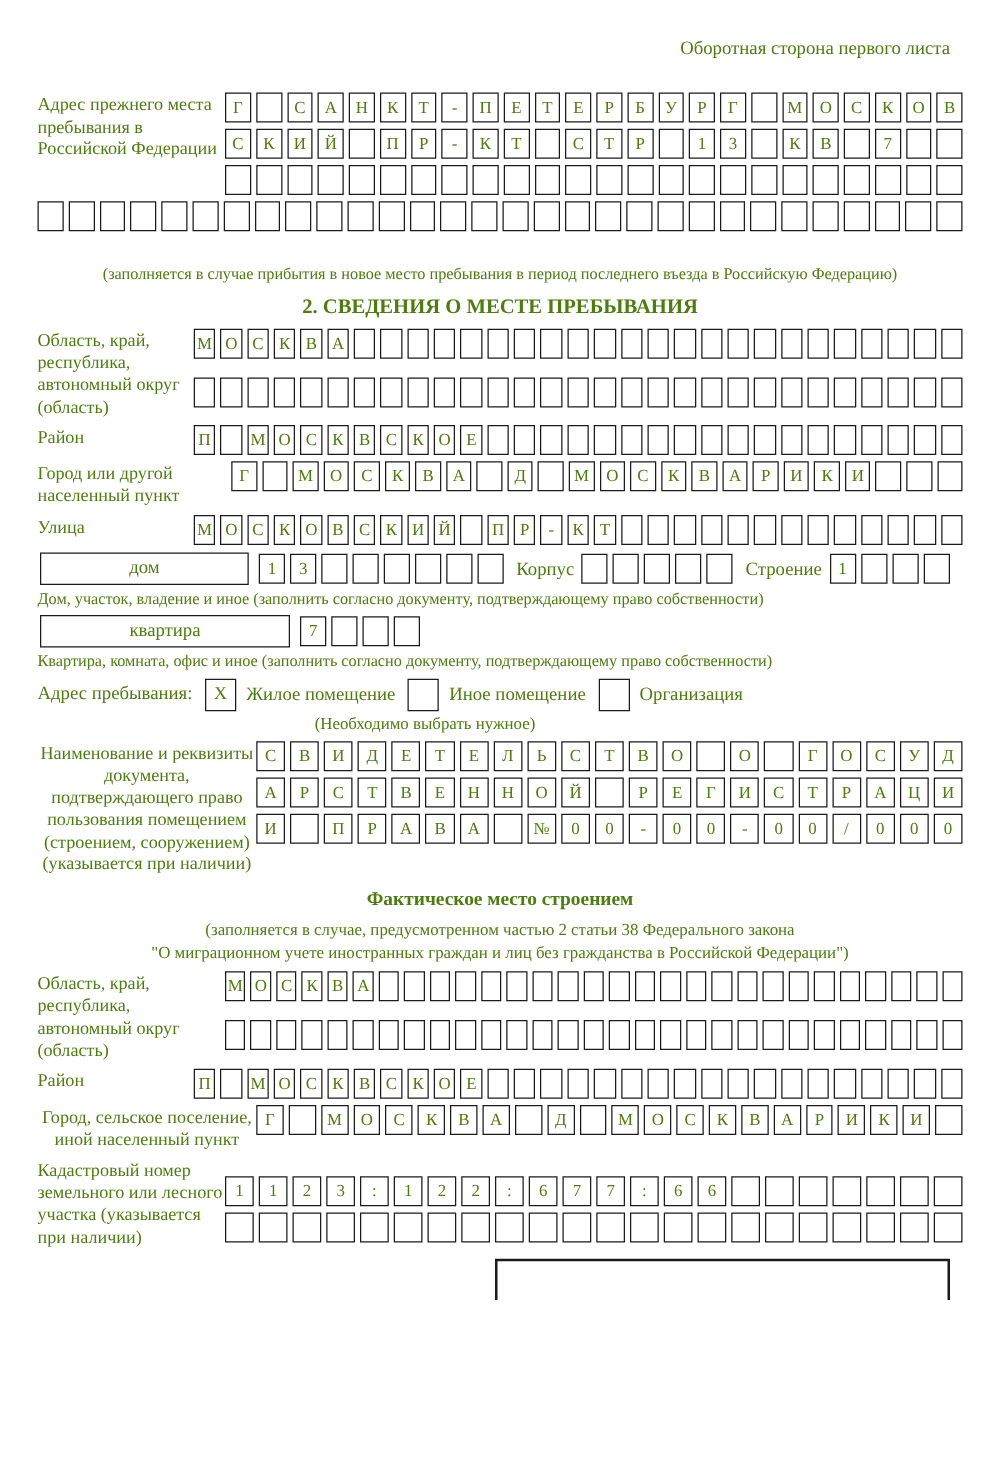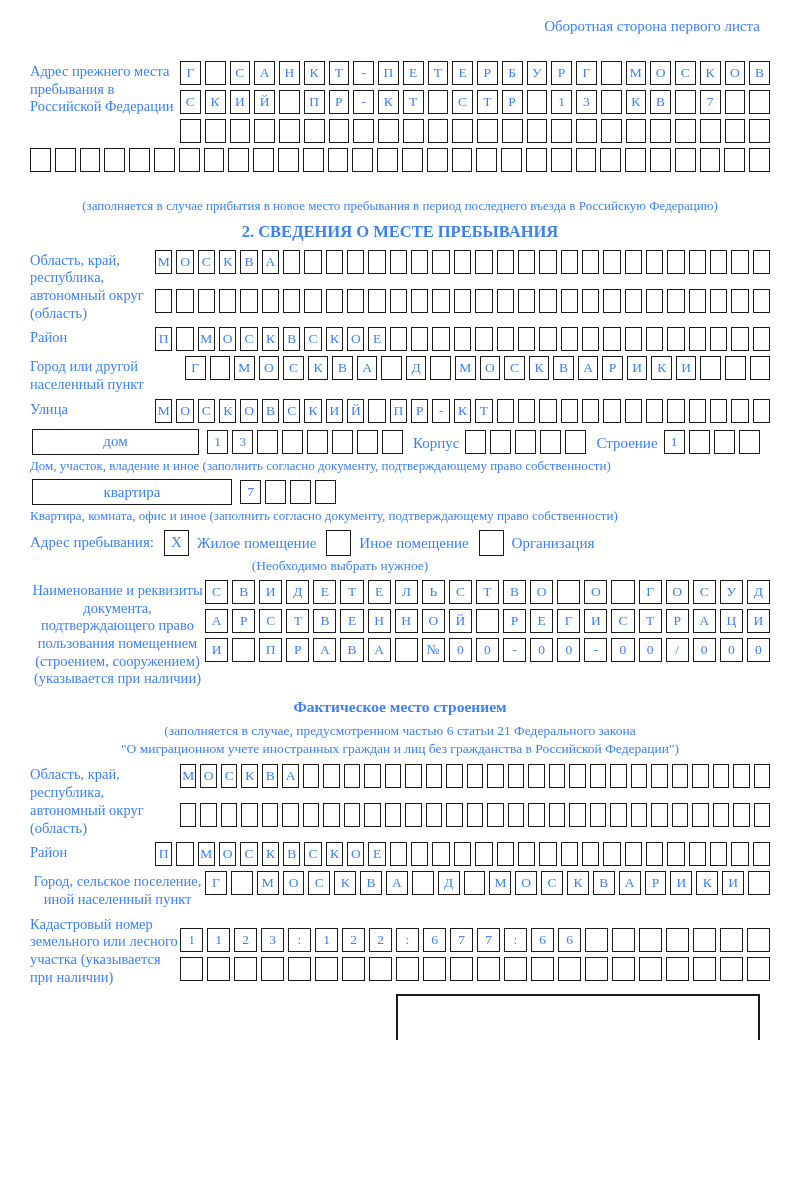--- a/index.html
+++ b/index.html
@@ -1,20 +1,20 @@
 <!DOCTYPE html>
 <html><head>
 <meta charset="utf-8">
 <style>
   html,body{margin:0;padding:0;background:#ffffff;}
   .page{
     width:800px;height:1040px;box-sizing:border-box;
-    padding:10px 30px 0 30px;overflow:hidden;
+    padding:23px 30px 0 30px;overflow:hidden;
     font-family:"Liberation Serif","DejaVu Serif",serif;
-    color:#3b82f6;background:#fff;
+    color:#4d7c0f;background:#fff;
   }
   .header-note{text-align:right;font-size:15px;margin:8px 10px 26px 0;}
   .flexrow{display:flex;align-items:flex-start;}
   .lbl{font-size:14.5px;line-height:1.22;flex:0 0 auto;padding-top:2px;}
   .w150{width:150px;}
   .w125{width:125px;}
   .w155{width:155px;}
   .w175{width:175px;text-align:center;}
   .grow{flex:1;min-width:0;}
   .grid{display:flex;flex-direction:column;gap:5px;}
@@ -470,21 +470,21 @@
           <div class="cell">/</div>
           <div class="cell">0</div>
           <div class="cell">0</div>
           <div class="cell">0</div>
         </div>
     </div>
   </div>
 
   <div class="sub-title">Фактическое место строением</div>
   <div class="note-center">
-    <span>(заполняется в случае, предусмотренном частью 6 статьи 21 Федерального закона</span><br>
+    <span>(заполняется в случае, предусмотренном частью 2 статьи 38 Федерального закона</span><br>
     <span>"О миграционном учете иностранных граждан и лиц без гражданства в Российской Федерации")</span>
   </div>
 
   <div class="flexrow block">
     <div class="lbl w150">Область, край, республика, автономный округ (область)</div>
     <div class="grid grow">
       <div class="cells">
           <div class="cell">М</div>
           <div class="cell">О</div>
           <div class="cell">С</div>

